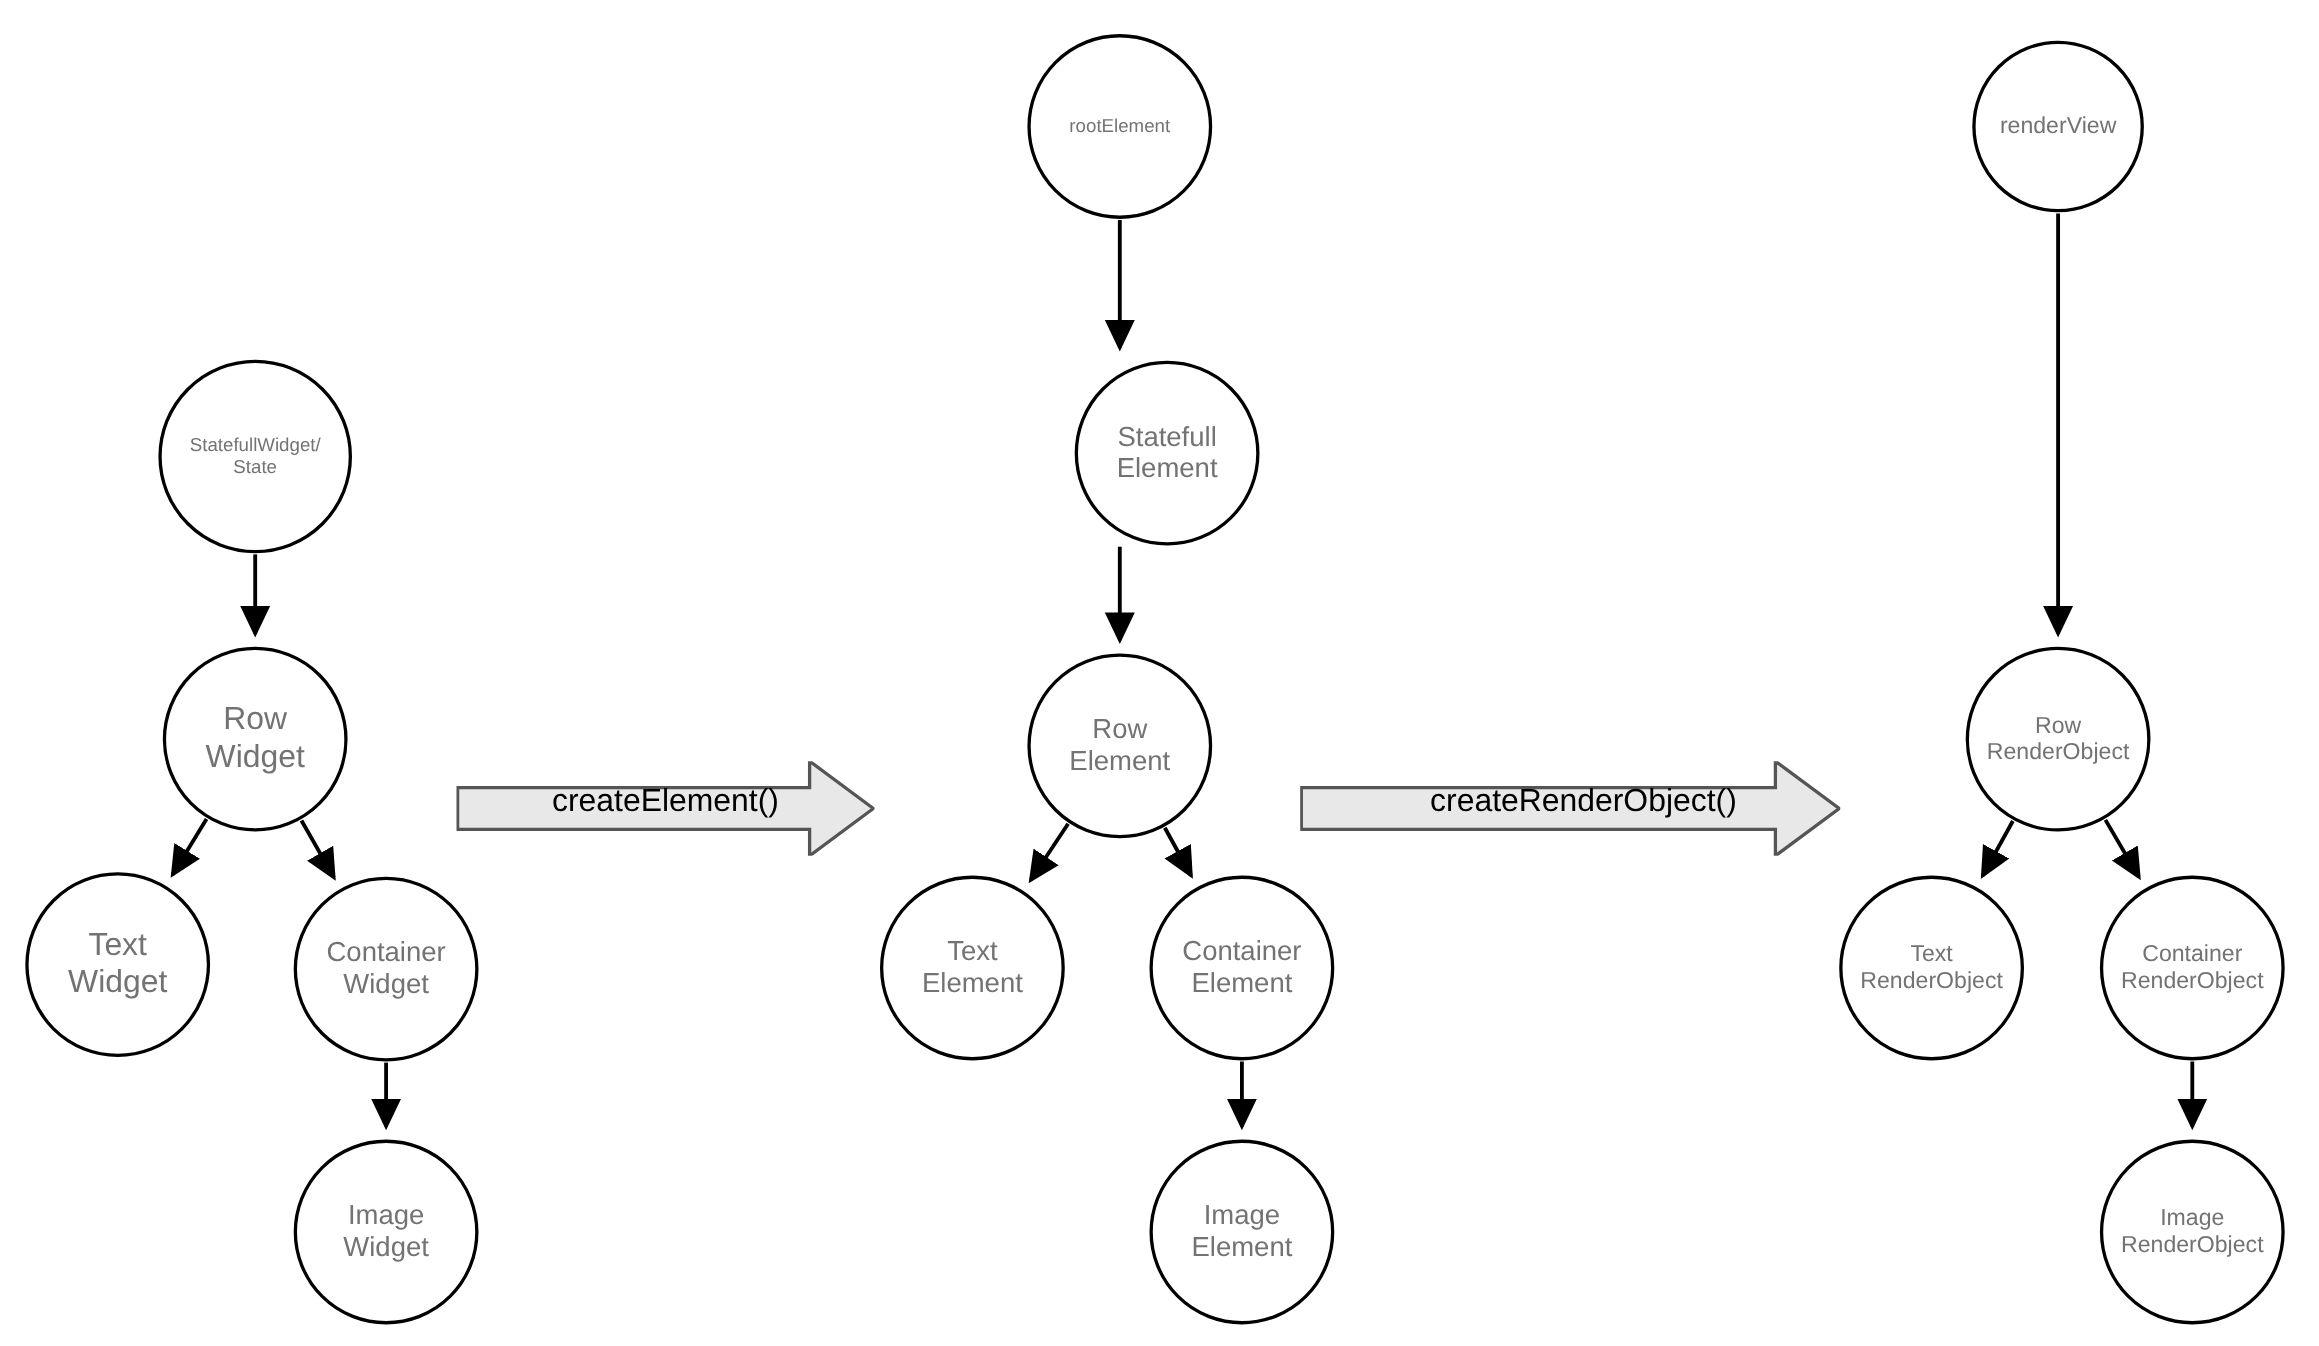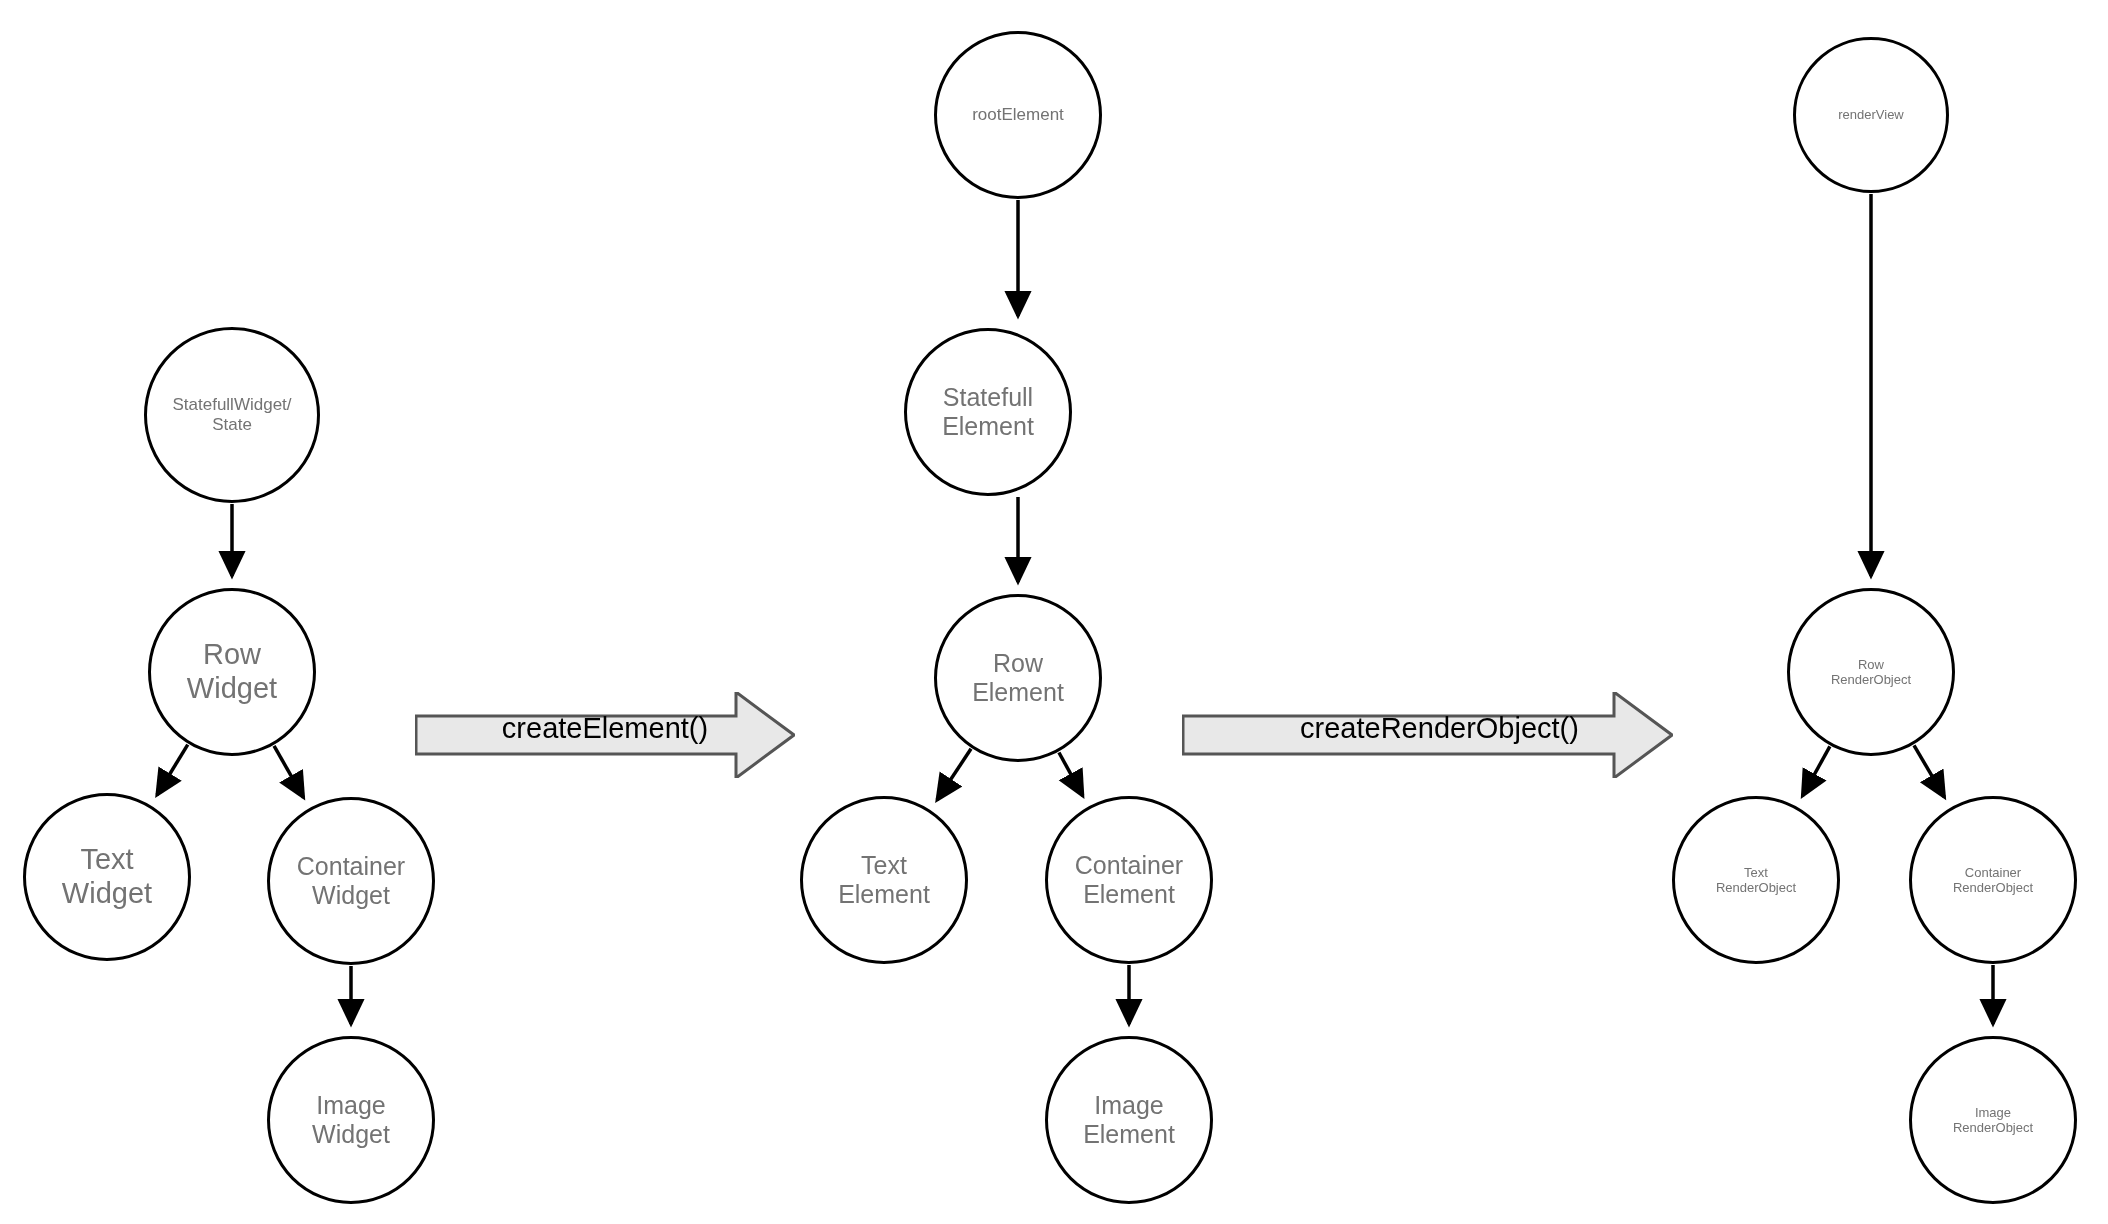--- a/index.html
+++ b/index.html
@@ -39,21 +39,21 @@
     line-height: 1.16;
     z-index: 2;
   }
   .node .lbl {
     display: block;
     white-space: pre-line;
     padding: 0 6px;
   }
   .fs-lg .lbl { font-size: 29px; }
   .fs-md .lbl { font-size: 25px; }
-  .fs-sm .lbl { font-size: 13px; }
+  .fs-sm .lbl { font-size: 21px; }
   .fs-xs .lbl { font-size: 17px; }
 
   .flow-arrow {
     position: absolute;
     z-index: 1;
   }
   .flow-label {
     position: absolute;
     z-index: 3;
     color: #000000;
@@ -107,21 +107,21 @@
         <span class="lbl">Container
 Widget</span>
       </div>
       <div class="node fs-md" style="left: 267px; top: 1036px; width: 168px; height: 168px;">
         <span class="lbl">Image
 Widget</span>
       </div>
       <div class="node fs-xs" style="left: 934px; top: 31px; width: 168px; height: 168px;">
         <span class="lbl">rootElement</span>
       </div>
-      <div class="node fs-md" style="left: 904px; top: 328px; width: 168px; height: 168px;">
+      <div class="node fs-md" style="left: 977px; top: 328px; width: 168px; height: 168px;">
         <span class="lbl">Statefull
 Element</span>
       </div>
       <div class="node fs-md" style="left: 934px; top: 594px; width: 168px; height: 168px;">
         <span class="lbl">Row
 Element</span>
       </div>
       <div class="node fs-md" style="left: 800px; top: 796px; width: 168px; height: 168px;">
         <span class="lbl">Text
 Element</span>

